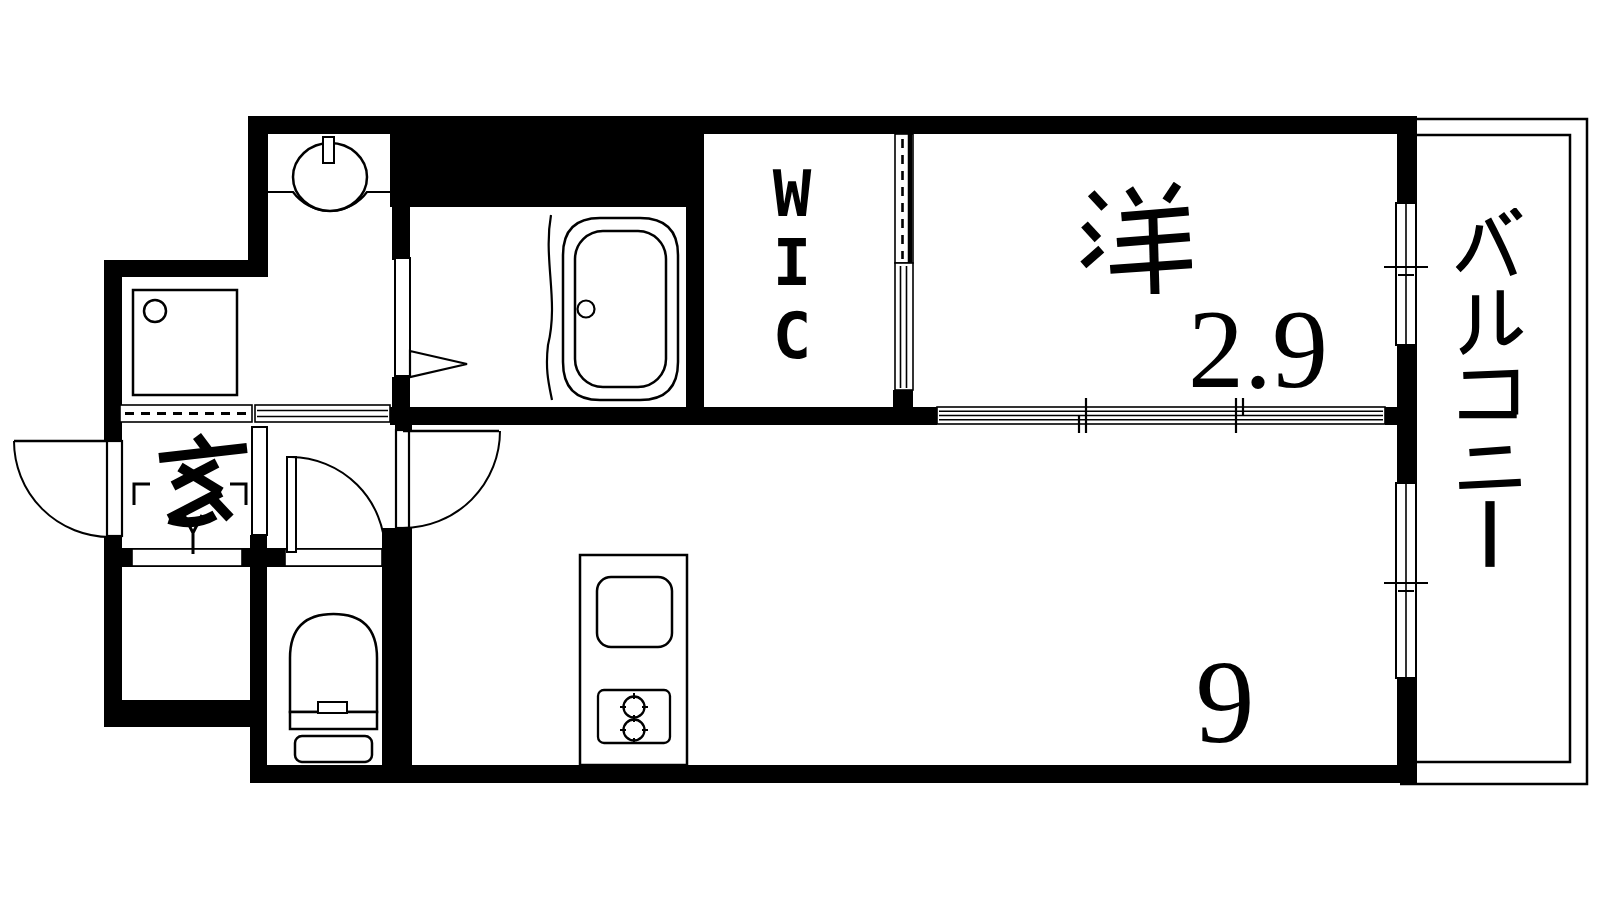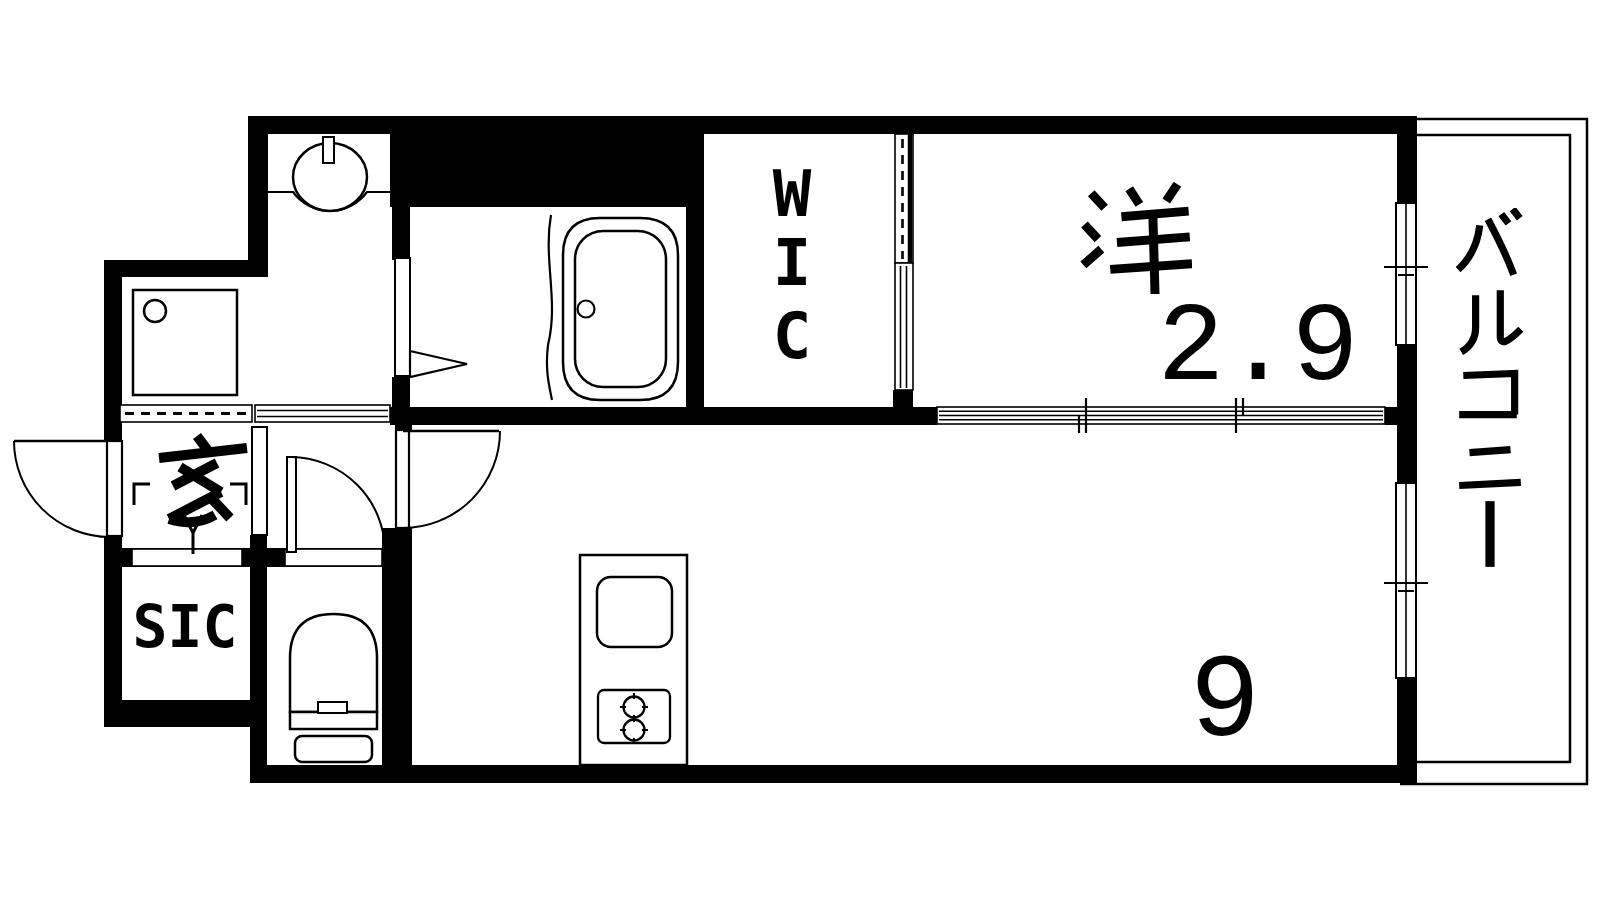--- a/index.html
+++ b/index.html
@@ -1,21 +1,21 @@
 <!DOCTYPE html>
 <html><head>
 <meta charset="utf-8">
 <style>
   html,body{margin:0;padding:0;background:#ffffff;}
   #canvas{position:relative;width:1600px;height:900px;background:#ffffff;overflow:hidden;
           font-family:"DejaVu Sans",sans-serif;color:#000;}
   #plan-svg{position:absolute;left:0;top:0;}
   .lbl{position:absolute;transform:translate(-50%,-50%);white-space:nowrap;color:#000;}
   .mono{font-family:"DejaVu Sans Mono",monospace;font-weight:bold;}
-  .sans{font-family:Liberation Mono, monospace;}
+  .sans{font-family:Liberation Serif, serif;}
   .sr{position:absolute;width:1px;height:1px;overflow:hidden;clip:rect(0 0 0 0);white-space:nowrap;}
   .glyph{display:block;}
 </style>
 </head>
 <body>
 
 <div id="canvas">
 
   <svg id="plan-svg" width="1600" height="900" viewBox="0 0 1600 900">
 
@@ -189,21 +189,20 @@
         <path d="M 7,28 L 95,18"></path>
         <path d="M 65,33 L 21,56"></path>
         <path d="M 28,37 L 69,62"></path>
         <path d="M 69,62 L 17,89"></path>
         <path d="M 17,89 Q 42,97 63,85"></path>
         <path d="M 61,70 L 78,88"></path>
       </g>
     </svg>
   </div>
 
-  <div class="lbl mono" style="left:185px;top:627px;font-size:58px;">SIC</div>
 
   <div>
     <span class="lbl mono" style="left:792px;top:194px;font-size:64px;">W</span>
     <span class="lbl mono" style="left:792px;top:263px;font-size:64px;">I</span>
     <span class="lbl mono" style="left:792px;top:336px;font-size:64px;">C</span>
   </div>
 
   <div class="lbl" style="left:1136px;top:238px;">
     <span class="sr">洋</span>
     <svg class="glyph" width="112" height="112" viewBox="0 0 100 100">

